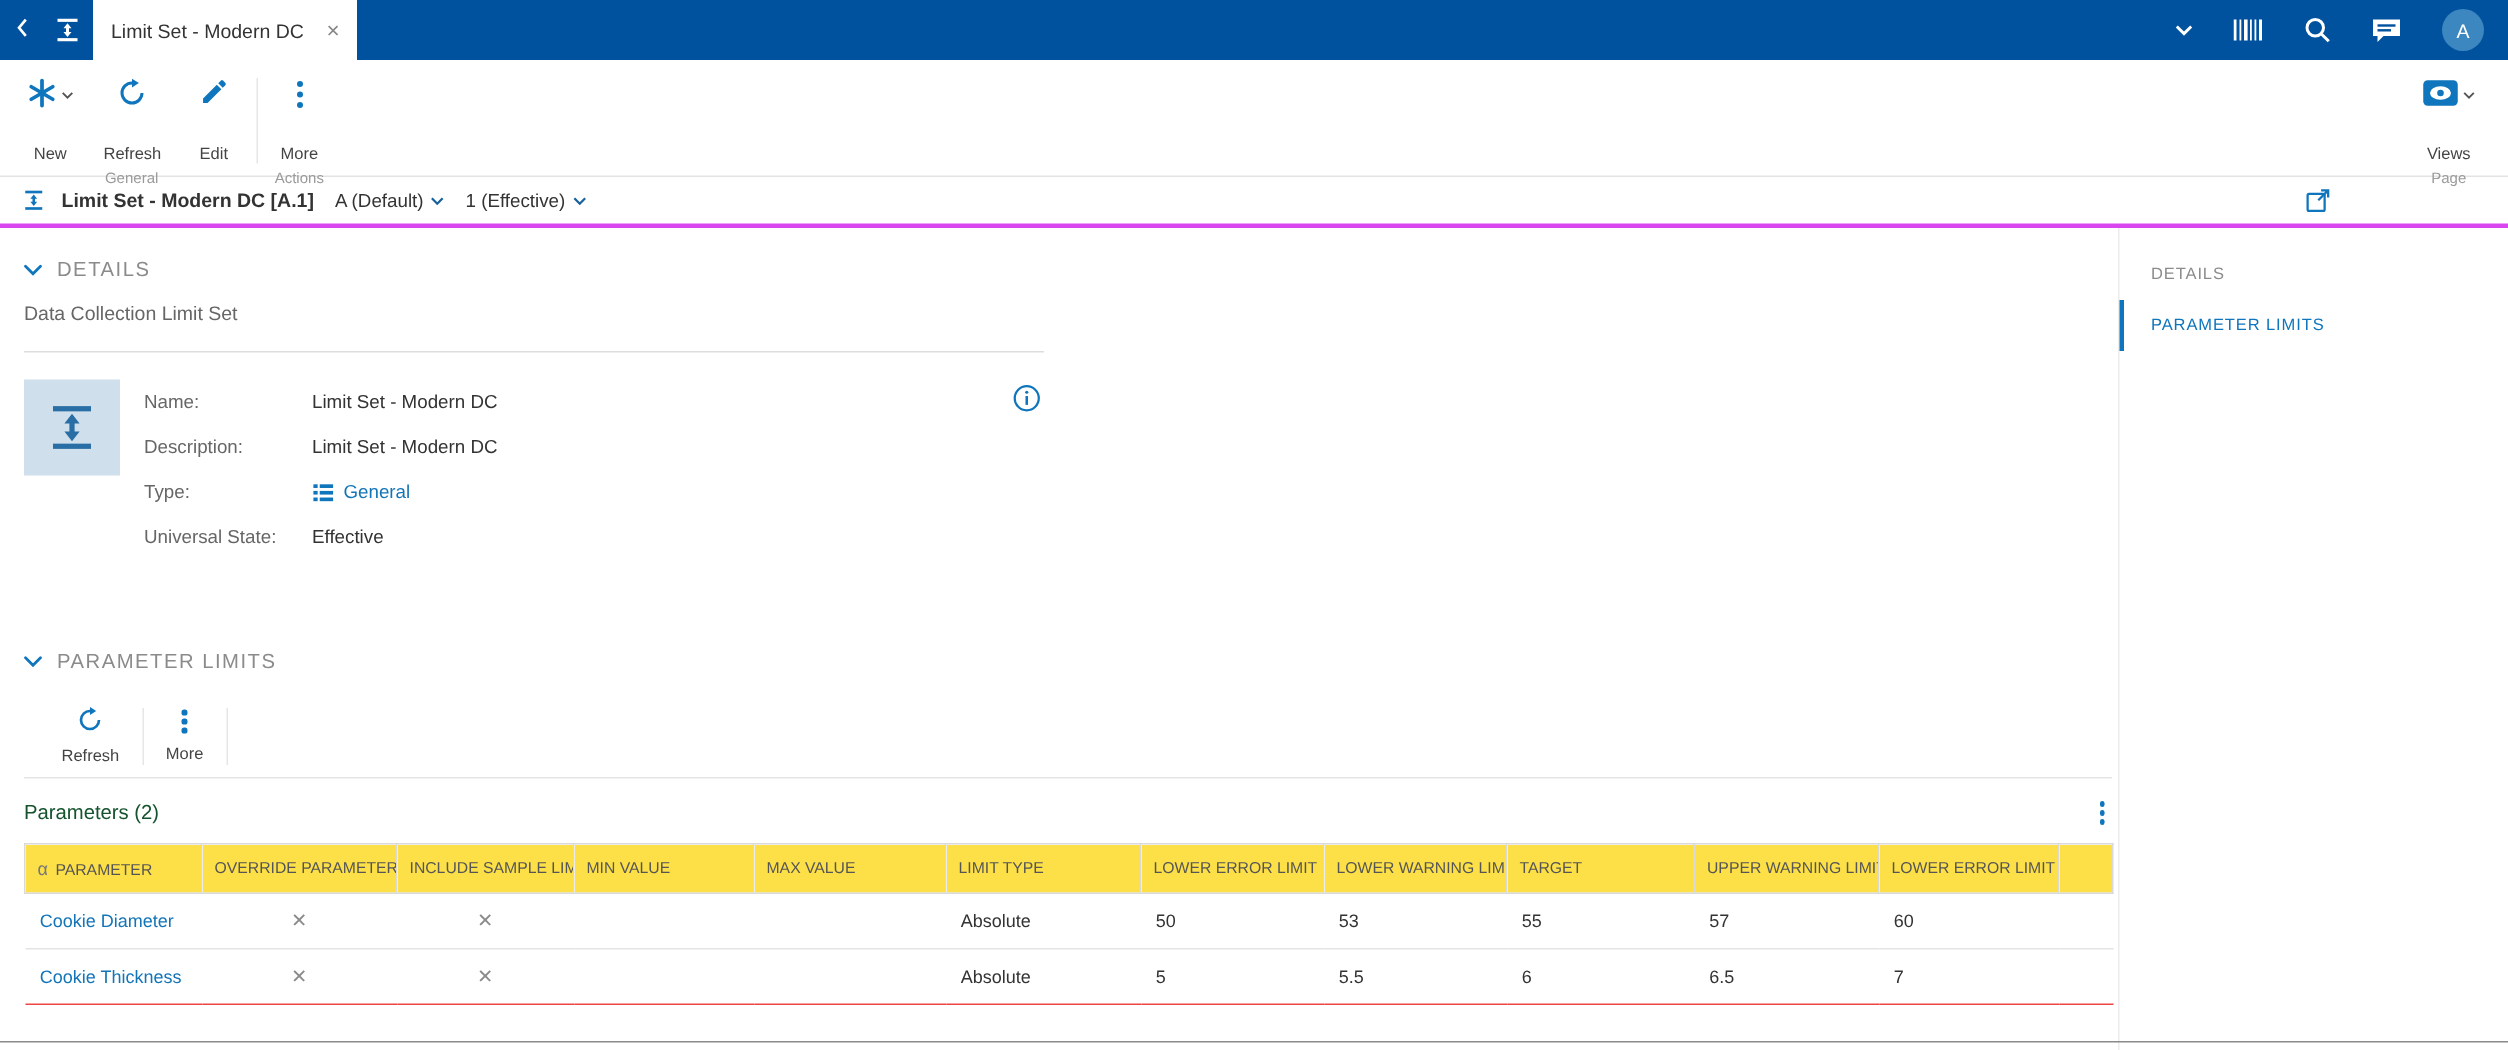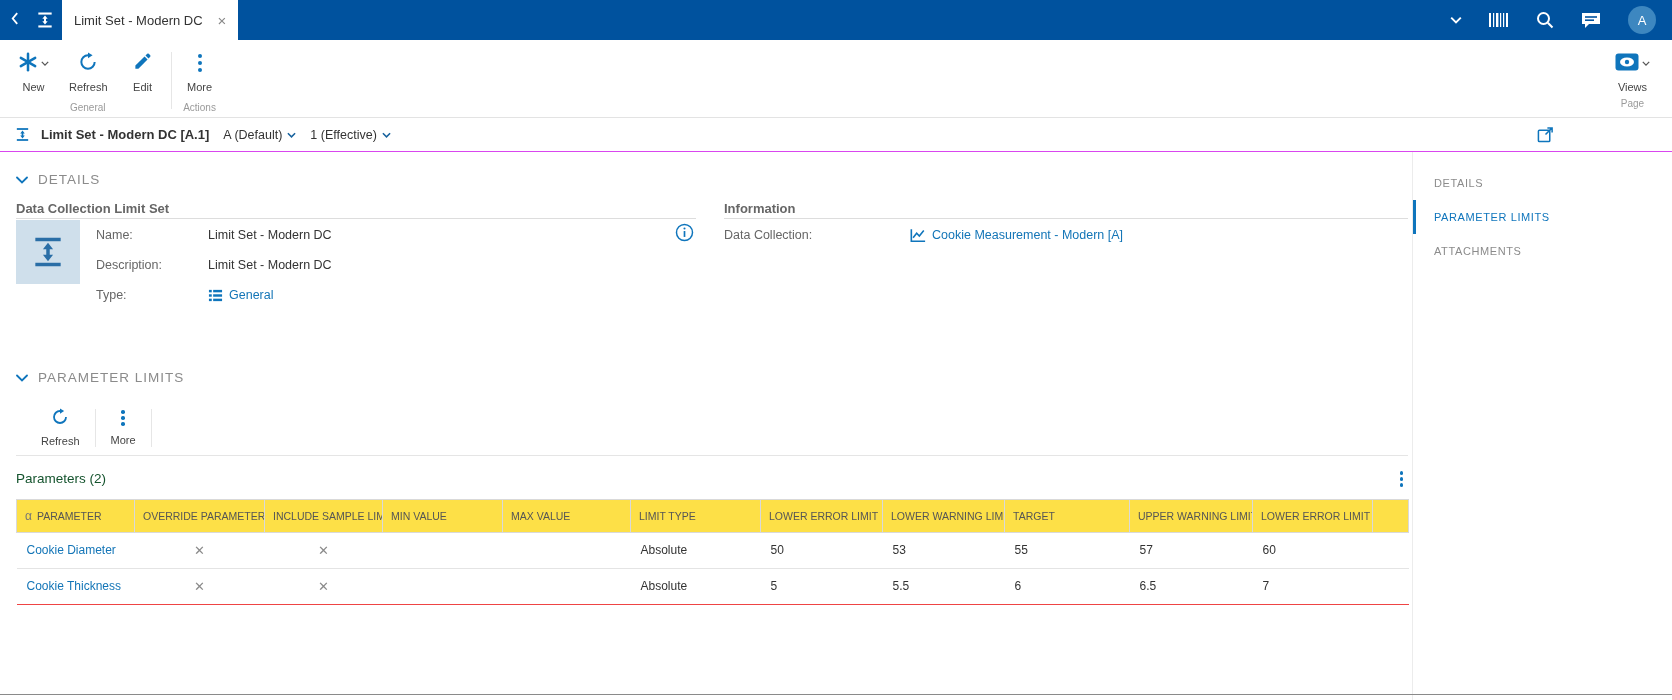--- a/index.html
+++ b/index.html
@@ -19,51 +19,51 @@
   .topbar-actions { display:flex; align-items:center; gap:27px; padding-right:16px; }
   .topbar-icon { color:#fff; display:flex; cursor:pointer; align-items:center; }
   .avatar { width:28px; height:28px; border-radius:50%; background:#3d87c0; color:#fff; font-size:13px;
             display:flex; align-items:center; justify-content:center; cursor:pointer; }
   
   .ribbon { height:78px; display:flex; justify-content:space-between; padding:4px 12px 0 8px;
             border-bottom:1px solid #e3e3e3; background:#fff; }
   .ribbon-left { display:flex; }
   .rgroup { display:flex; flex-direction:column; }
   .rbuttons { display:flex; flex:1; align-items:flex-start; }
-  .rbtn { display:flex; flex-direction:column; align-items:center; padding:7px 10px 2px; min-width:50px; gap:6px; cursor:pointer; }
+  .rbtn { display:flex; flex-direction:column; align-items:center; padding:7px 10px 2px; min-width:50px; gap:22px; cursor:pointer; }
   .rbtn .ricon { height:24px; display:flex; align-items:center; gap:3px; }
   .rbtn-label { font-size:11px; color:#444; white-space:nowrap; }
   .rgroup-label { font-size:10px; color:#9a9a9a; text-align:center; padding:3px 0 4px; }
   .rsep { width:1px; background:#e6e6e6; margin:8px 3px; }
   .vdots { display:flex; flex-direction:column; gap:3px; cursor:pointer; padding:2px 5px; }
   .vdots i { width:4px; height:4px; border-radius:50%; background:#0f75bc; display:block; }
   .vdots.small { gap:2.5px; } .vdots.small i { width:3.5px; height:3.5px; }
   
-  .breadcrumb { height:34px; border-bottom:1px solid #d946ef; display:flex; align-items:center; padding:0 14px; gap:10px; }
+  .breadcrumb { height:34px; border-bottom:3px solid #d946ef; display:flex; align-items:center; padding:0 14px; gap:10px; }
   .bc-icon { color:#0f75bc; display:flex; }
   .bc-title { font-size:13px; font-weight:700; color:#333; white-space:nowrap; }
   .bc-drop { display:flex; align-items:center; gap:5px; font-size:12.5px; color:#333; cursor:pointer; margin-left:4px; }
   .caret { display:flex; color:#17629e; }
   .bc-spacer { flex:1; }
   .bc-expand { display:flex; cursor:pointer; margin-right:104px; }
   
   .content { display:flex; height:548px; overflow:hidden; }
   .main { width:1412px; padding:0 4px 0 16px; }
   .main-inner { width:1392px; }
   .side-nav { flex:1; border-left:1px solid #ececec; padding-top:14px; }
   .nav-item { padding:11px 18px; font-size:11px; letter-spacing:0.6px; color:#8b8b8b;
               border-left:3px solid transparent; cursor:pointer; white-space:nowrap; }
   .nav-item.active { color:#0f75bc; border-left-color:#0f75bc; }
   .sec-header { display:flex; align-items:center; gap:10px; margin:20px 0 14px; color:#8b8b8b;
                 font-size:13.5px; letter-spacing:1px; cursor:pointer; }
   
   .details-body { display:flex; }
   .panel-left { width:680px; margin-right:28px; flex:none; }
   .panel-right { flex:1; }
-  .panel-title { font-size:13px; color:#666; padding-bottom:2px; border-bottom:1px solid #ddd; margin-bottom:1px;font-weight:bold; }
+  .panel-title { font-size:13px; color:#666; padding-bottom:18px; border-bottom:1px solid #ddd; margin-bottom:18px; }
   .fields-row { display:flex; position:relative; }
   .big-icon { width:64px; height:64px; background:#cfdfeb; color:#2a6ea6; display:flex;
               align-items:center; justify-content:center; flex:none; }
   .fields { flex:1; padding-left:16px; }
   .frow { display:flex; align-items:center; min-height:30px; }
   .flabel { width:104px; color:#666; font-size:12.5px; flex:none; }
   .flabel.wide { width:178px; }
   .fvalue { padding-left:8px; font-size:12.5px; color:#333; display:flex; align-items:center; gap:6px; }
   .link { color:#1375b7; text-decoration:none; cursor:pointer; }
   .info-btn { position:absolute; right:2px; top:3px; cursor:pointer; display:flex; }
@@ -306,46 +306,35 @@
                         <rect x="5.5" y="2" width="9.5" height="2.6"></rect>
                       <rect x="1" y="6.7" width="3" height="2.6"></rect>
                         <rect x="5.5" y="6.7" width="9.5" height="2.6"></rect>
                       <rect x="1" y="11.4" width="3" height="2.6"></rect>
                         <rect x="5.5" y="11.4" width="9.5" height="2.6"></rect>
                     </svg>
                   </span>
                   <a class="link">General</a>
                 </span>
               </div>
+              <div class="frow">
+                <span class="flabel">Universal State:</span>
+                <span class="fvalue">Effective</span>
+              </div>
             </div>
             <span class="info-btn">
               <svg width="19" height="19" viewBox="0 0 18 18">
                 <circle cx="9" cy="9" r="7.6" fill="none" stroke="#0f75bc" stroke-width="1.4"></circle>
                 <rect x="8.2" y="7.6" width="1.6" height="5.6" fill="#0f75bc"></rect>
                 <circle cx="9" cy="5.2" r="1" fill="#0f75bc"></circle>
               </svg>
             </span>
           </div>
         </div>
 
-        <div class="panel-right">
-          <div class="panel-title">Information</div>
-          <div class="frow">
-            <span class="flabel wide">Data Collection:</span>
-            <span class="fvalue">
-              <span style="display:flex;">
-                <svg width="16" height="15" viewBox="0 0 18 16" fill="none" stroke="#0f75bc" stroke-width="1.8">
-                  <path d="M1.5 1 V14.5 H17"></path>
-                    <path d="M3.5 10.5 L7.5 5.5 L10.5 8.5 L15.5 2.5"></path>
-                </svg>
-              </span>
-              <a class="link">Cookie Measurement - Modern [A]</a>
-            </span>
-          </div>
-        </div>
       </div>
 
       <div class="pl-section">
         <div class="sec-header" style="margin-top:0;">
           <span>
             <svg width="12" height="8" viewBox="0 0 12 7">
                 <path d="M1 1 L6 6 L11 1" stroke="#0f75bc" stroke-width="1.8" fill="none" stroke-linecap="round"></path>
               </svg>
           </span>
           <span>PARAMETER LIMITS</span>
@@ -447,17 +436,16 @@
           </tbody>
         </table>
       </div>
 
     </div>
   </div>
 
   <aside class="side-nav">
     <div class="nav-item">DETAILS</div>
     <div class="nav-item active">PARAMETER LIMITS</div>
-    <div class="nav-item">ATTACHMENTS</div>
   </aside>
 </div>
 
 <div class="bottom-line"></div>
 
 </body></html>

